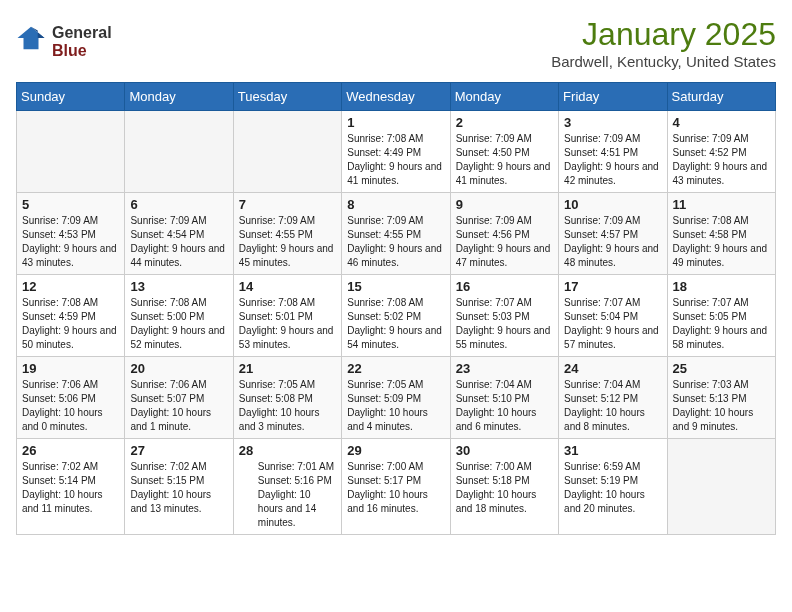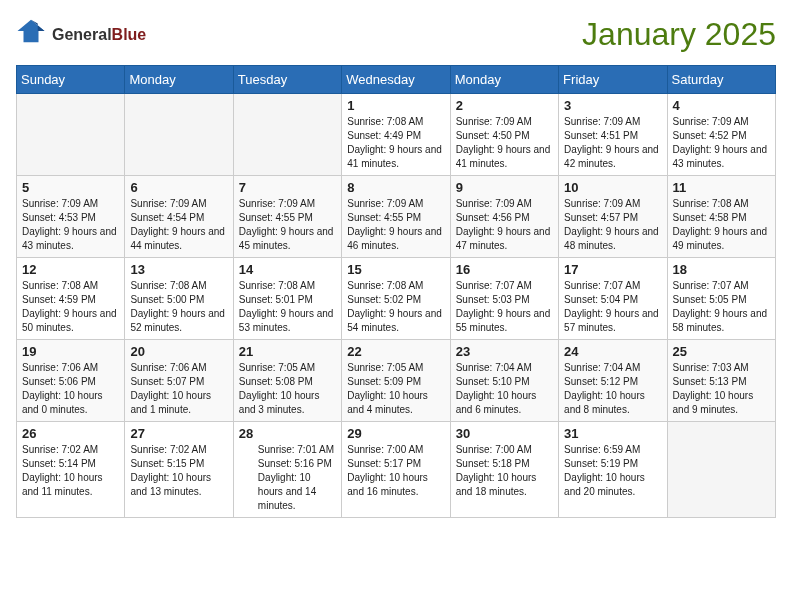--- a/index.html
+++ b/index.html
@@ -16,21 +16,21 @@
       align-items: flex-start;
       margin-bottom: 12px;
     }
     .logo {
       display: flex;
       align-items: center;
       gap: 6px;
     }
     .logo-text {
       display: flex;
-      flex-direction: row;
+      flex-direction: column;
       line-height: 1.1;
       margin-top: 8px;
     }
     .logo-general {
       font-size: 16px;
       font-weight: bold;
       color: #333;
     }
     .logo-blue {
       font-size: 16px;
@@ -103,20 +103,21 @@
       <polygon points="20,5 38,20 30,20 30,35 10,35 10,20 2,20" fill="#2a6db5"></polygon>
       <polygon points="20,5 38,20 29,20 29,10" fill="#1a4d8a"></polygon>
     </svg>
     <div class="logo-text">
       <span class="logo-general">General</span>
       <span class="logo-blue">Blue</span>
     </div>
   </div>
   <div class="title-block">
     <div class="month-title">January 2025</div>
+    <div class="location">Bardwell, Kentucky, United States</div>
   </div>
 </div>
 
 <table class="calendar">
   <thead>
     <tr>
     <th>Sunday</th>
         <th>Monday</th>
         <th>Tuesday</th>
         <th>Wednesday</th>

